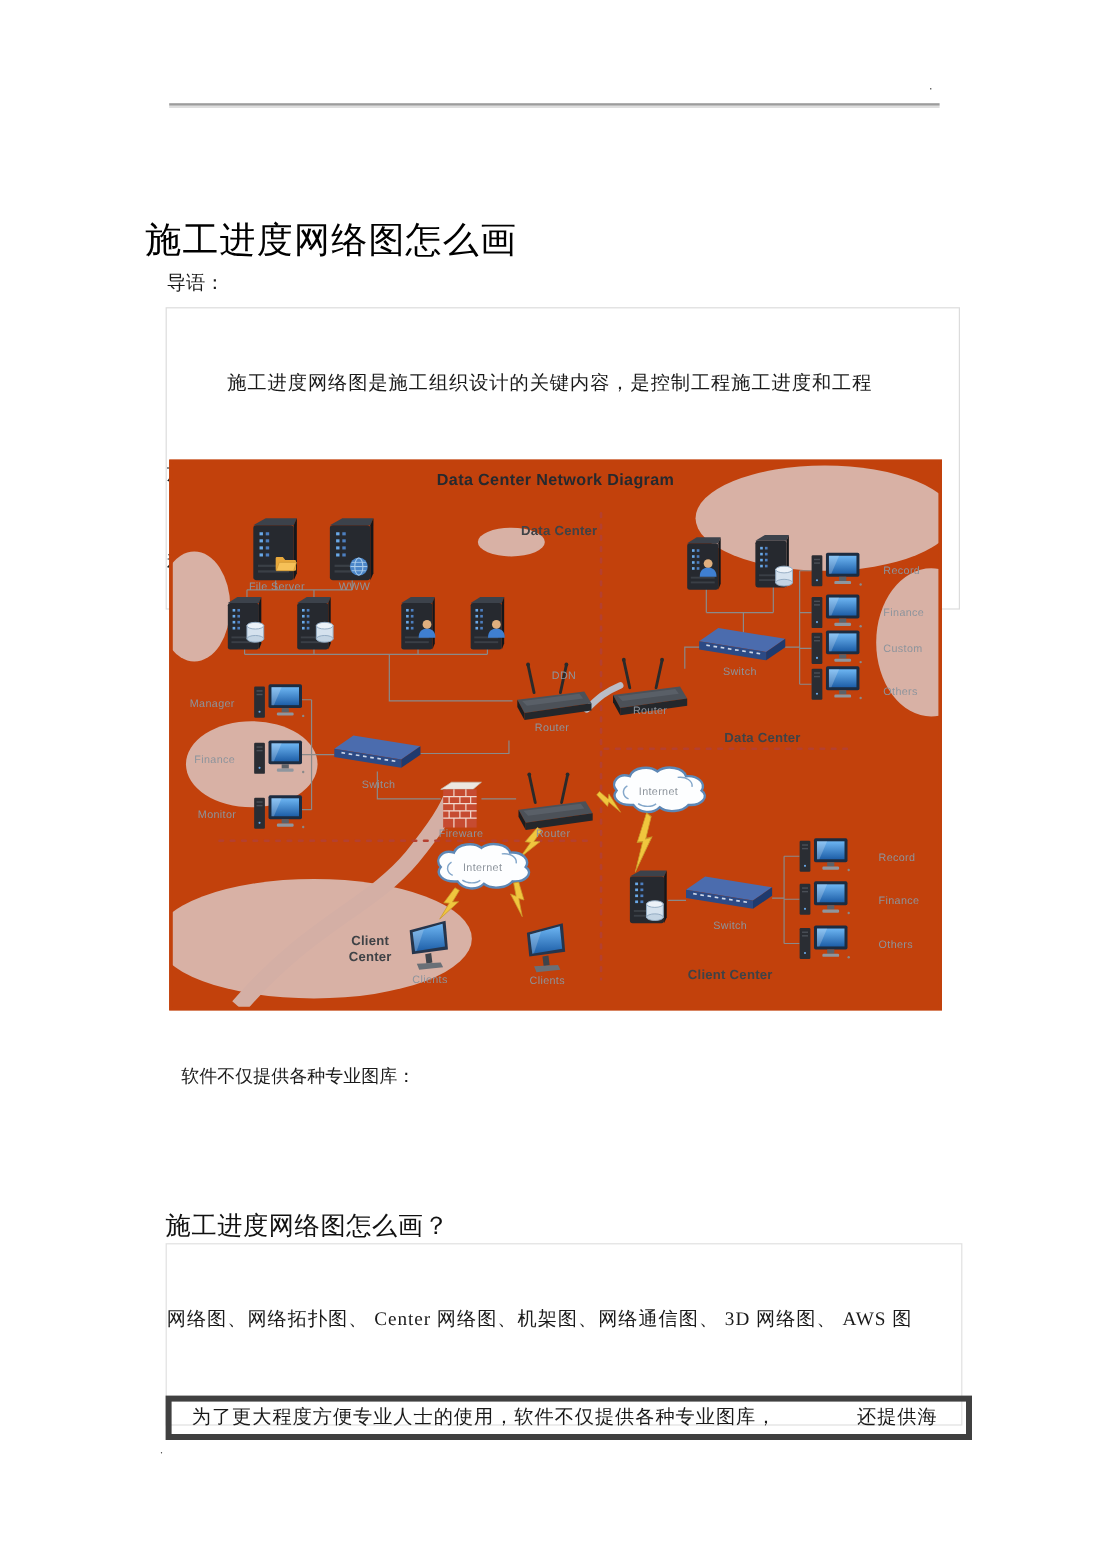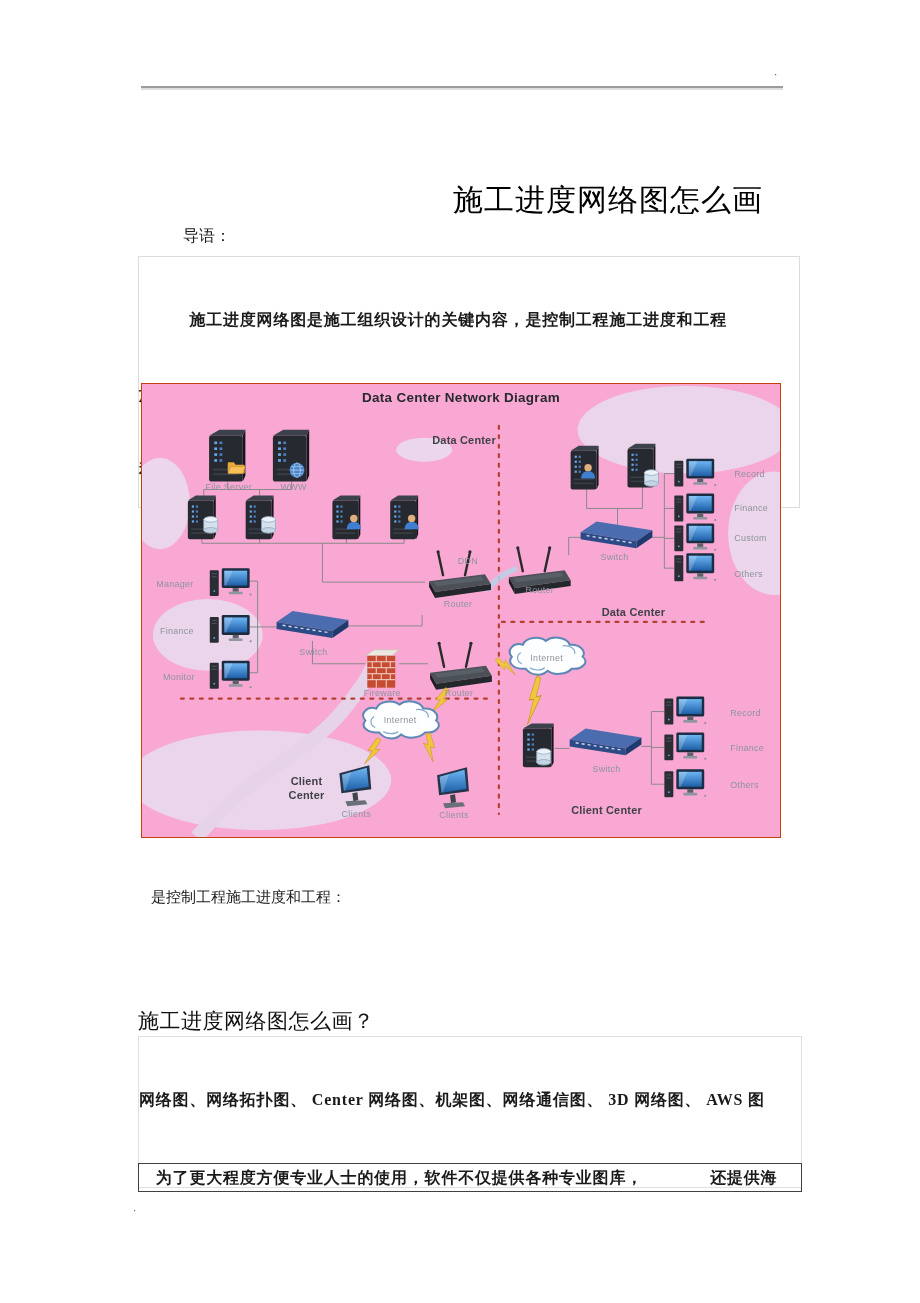--- a/index.html
+++ b/index.html
@@ -1,31 +1,31 @@
 <!DOCTYPE html>
 <html><head>
 <meta charset="utf-8">
 <style>
   html,body{margin:0;padding:0;background:#fff;}
   body{width:920px;height:1303px;position:relative;overflow:hidden;
        font-family:"Liberation Serif","DejaVu Serif",serif;color:#1a1a1a;}
   .abs{position:absolute;}
   .mark{font-family:"Liberation Sans",sans-serif;font-size:10px;color:#4a4a4a;}
   .rule{left:141px;top:86px;width:642px;height:2px;background:#9c9c9c;box-shadow:0 2px 0 #dedede;}
-  .doc-title{left:121px;top:160px;width:642px;text-align:right;font-size:30px;
+  .doc-title{left:121px;top:160px;width:642px;text-align:left;font-size:30px;
              letter-spacing:1px;font-weight:500;color:#000;}
-  .intro{left:139px;top:226px;font-size:16px;margin-left:44px;}
-  .para{font-size:16px;line-height:25px;letter-spacing:0.8px;white-space:pre;font-weight:bold;}
+  .intro{left:139px;top:226px;font-size:16px;}
+  .para{font-size:16px;line-height:25px;letter-spacing:0.8px;white-space:pre;}
   .para div{white-space:pre;}
   .p1{left:138px;top:256px;width:660px;border:1px solid #dcdcdc;}
   .free{left:151px;top:888px;font-size:15px;}
   .sec-h{left:138px;top:990px;font-size:21px;font-weight:normal;letter-spacing:0.5px;color:#111;}
   .p2{left:138px;top:1036px;width:662px;border:1px solid #e0e0e0;}
-  .p3{left:138px;top:1163px;width:662px;border:1px solid #404040;line-height:27px;}
-  .fig{left:141px;top:383px;width:638px;height:453px;border:1px solid #c2410c;background:#f9a8d4;}
+  .p3{left:138px;top:1163px;width:662px;border:5px solid #404040;line-height:27px;}
+  .fig{left:141px;top:383px;width:638px;height:453px;border:3px solid #c2410c;background:#c2410c;}
   svg text{font-family:"Liberation Sans","DejaVu Sans",sans-serif;}
   .lbl{font-size:9px;fill:#8d949c;letter-spacing:0.3px;}
   .zone{font-size:11px;font-weight:bold;fill:#3f4246;letter-spacing:0.2px;}
   .dtitle{font-size:13.5px;font-weight:bold;fill:#26292e;letter-spacing:0.3px;}
   .wire{stroke:#8a8a8a;stroke-width:1;fill:none;}
   .dash{stroke:#b5402f;stroke-width:2.2;fill:none;stroke-dasharray:3 6.5;stroke-linecap:round;}
 </style>
 </head>
 <body>
 
@@ -262,21 +262,21 @@
   <text class="lbl" x="594" y="93">Record</text>
   <text class="lbl" x="594" y="128">Finance</text>
   <text class="lbl" x="594" y="158">Custom</text>
   <text class="lbl" x="594" y="194">Others</text>
   <text class="lbl" x="590" y="333">Record</text>
   <text class="lbl" x="590" y="369">Finance</text>
   <text class="lbl" x="590" y="406">Others</text>
 </svg>
 </div>
 
-<div class="abs free">是控制工程施工进度和工程：</div>
+<div class="abs free">软件不仅提供各种专业图库：</div>
 <h2 class="abs sec-h">施工进度网络图怎么画？</h2>
 
 <div class="abs para p2">
   <div>网络图、网络拓扑图、 Center 网络图、机架图、网络通信图、 3D 网络图、 AWS 图</div>
   
   
 </div>
 
 <div class="abs para p3">　为了更大程度方便专业人士的使用，软件不仅提供各种专业图库，　　　　还提供海</div>
 

